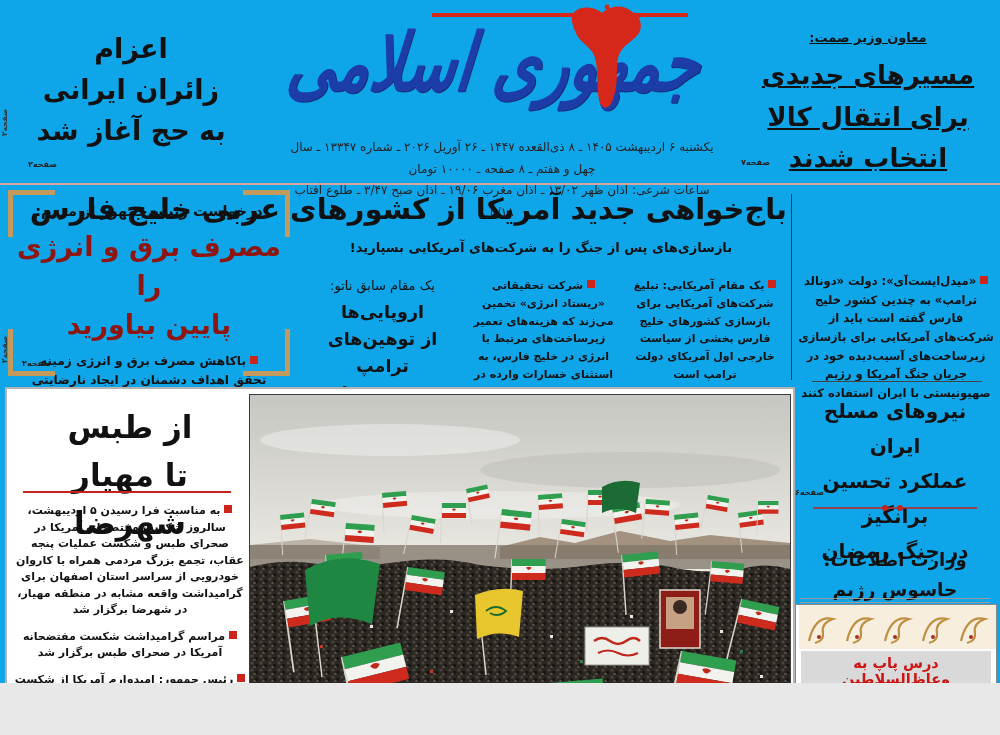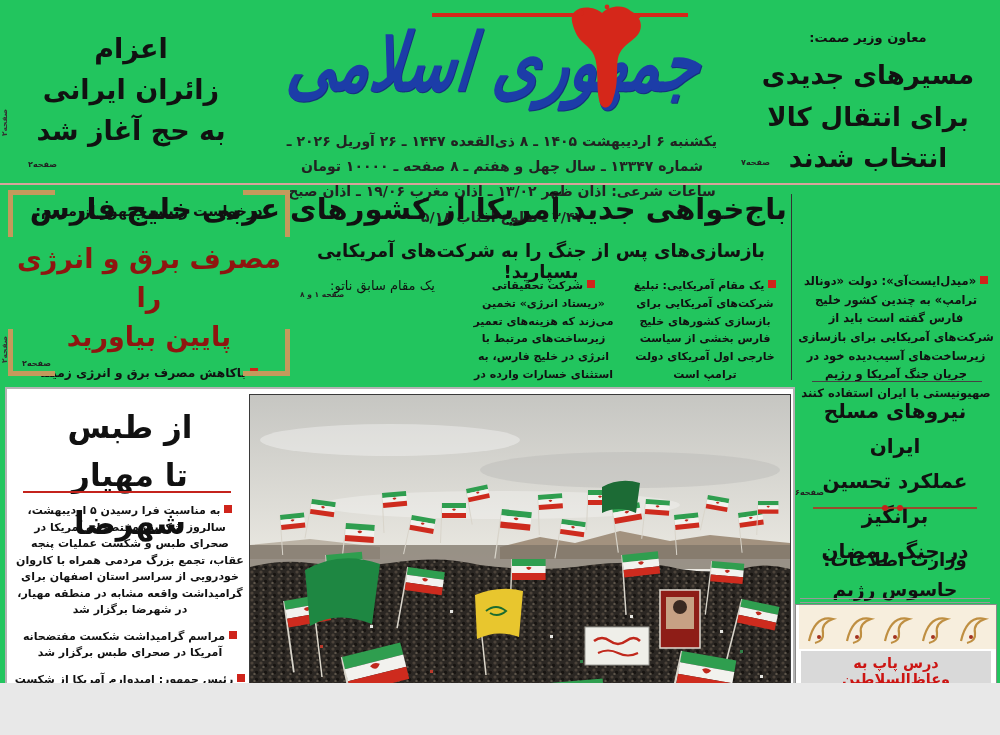--- a/index.html
+++ b/index.html
@@ -1,49 +1,49 @@
 <!DOCTYPE html>
 <html lang="fa"><head>
 <meta charset="utf-8">
 <style>
   html,body{margin:0;padding:0;background:#e8e8e8;}
-  .page{position:relative;width:1000px;height:683px;margin:0 auto;background:#22c55e;
+  .page{position:relative;width:1000px;height:683px;margin:0 auto;background:#0ea5e9;
         font-family:"DejaVu Sans",sans-serif;direction:rtl;color:#111;overflow:hidden;}
   .abs{position:absolute;}
   .ctr{text-align:center;}
   .pref{font-size:8px;font-weight:bold;color:#222;}
   .marker{display:inline-block;width:8px;height:8px;background:#cf241b;margin-left:4px;vertical-align:1px;}
   
   .tl-story{left:12px;top:28px;width:238px;font-size:27px;font-weight:bold;line-height:1.52;}
-  .tr-story{right:6px;top:30px;width:252px;}
+  .tr-story{right:6px;top:30px;width:252px;text-decoration:underline;}
   .tr-kicker{font-size:13px;font-weight:bold;margin-bottom:10px;}
   .tr-head{font-size:26px;font-weight:bold;line-height:1.6;}
   .edge-label{left:-9px;font-size:7.5px;font-weight:bold;color:#333;transform:rotate(-90deg);}
   .mast-line{left:432px;top:13px;width:256px;height:4px;background:#d5271a;z-index:1;}
   .mast-title{left:288px;top:16px;width:424px;z-index:2;font-size:60px;font-weight:bold;font-style:italic;
               color:#1c3da8;white-space:nowrap;letter-spacing:-2px;
               transform:scaleY(1.32) skewX(-9deg);transform-origin:center top;text-shadow:1px 1px 0 #16307e;}
   .mast-drop{left:560px;top:4px;z-index:3;}
-  .mast-date{left:282px;top:129px;width:440px;font-size:14px;font-weight:bold;color:#222;line-height:1.8;}
+  .mast-date{left:282px;top:137px;width:440px;font-size:12px;font-weight:normal;color:#222;line-height:1.8;}
   .mast-pref{left:741px;top:158px;}
   .top-divider{left:0;top:183px;width:1000px;height:2px;background:#d8a49c;}
   
   .lead-box{left:8px;top:190px;width:282px;height:186px;}
   .crn{position:absolute;width:42px;height:42px;}
   .crn.tl{right:0;top:0;border-top:5px solid #c49a5c;border-right:5px solid #c49a5c;}
   .crn.tr{left:0;top:0;border-top:5px solid #c49a5c;border-left:5px solid #c49a5c;}
   .crn.bl{right:0;bottom:0;border-bottom:5px solid #c49a5c;border-right:5px solid #c49a5c;}
   .crn.br{left:0;bottom:0;border-bottom:5px solid #c49a5c;border-left:5px solid #c49a5c;}
   .lead-kicker{margin-top:13px;font-size:14.5px;font-weight:bold;}
-  .lead-head{margin-top:20px;font-size:27px;font-weight:bold;color:#8f1510;line-height:1.45;}
+  .lead-head{margin-top:8px;font-size:27px;font-weight:bold;color:#8f1510;line-height:1.45;}
   .lead-sum{margin:8px 20px 0;font-size:12.2px;font-weight:bold;line-height:1.55;}
   .lead-pref{position:absolute;right:auto;left:14px;bottom:8px;}
   
   .main-head{left:295px;top:192px;width:492px;font-size:29px;font-weight:bold;white-space:nowrap;letter-spacing:-0.5px;}
-  .main-sub{left:295px;top:240px;width:492px;font-size:18px;font-weight:bold;}
+  .main-sub{left:295px;top:240px;width:492px;font-size:13px;font-weight:bold;}
   .vrule{left:791px;top:194px;width:1px;height:186px;background:#333;}
   
   .col{font-size:11px;font-weight:bold;line-height:1.62;text-align:center;}
   .col-mee{left:798px;top:272px;width:196px;font-size:11.5px;}
   .col-us{left:622px;top:277px;width:166px;}
   .col-rystad{left:472px;top:277px;width:143px;}
   .col-nato{left:300px;top:278px;width:165px;}
   .nato-kicker{font-size:13px;font-weight:normal;margin-bottom:6px;}
   .nato-head{font-size:17.5px;font-weight:bold;line-height:1.55;}
   .nato-pref{position:absolute;left:0;bottom:0;font-size:7.5px;}
@@ -135,20 +135,25 @@
 
   <div class="abs col col-mee"><span class="marker"></span><span>«میدل‌ایست‌آی»: دولت «دونالد ترامپ» به چندین کشور خلیج فارس گفته است باید از شرکت‌های آمریکایی برای بازسازی زیرساخت‌های آسیب‌دیده خود در جریان جنگ آمریکا و رژیم صهیونیستی با ایران استفاده کنند</span></div>
   <div class="abs mee-line"></div>
 
   <div class="abs col col-us"><span class="marker"></span><span>یک مقام آمریکایی: تبلیغ شرکت‌های آمریکایی برای بازسازی کشورهای خلیج فارس بخشی از سیاست خارجی اول آمریکای دولت ترامپ است</span></div>
 
   <div class="abs col col-rystad"><span class="marker"></span><span>شرکت تحقیقاتی «ریستاد انرژی» تخمین می‌زند که هزینه‌های تعمیر زیرساخت‌های مرتبط با انرژی در خلیج فارس، به استثنای خسارات وارده در ایران، می‌تواند به ۳۹ میلیارد دلار برسد</span></div>
 
   <div class="abs col-nato ctr">
     <div class="nato-kicker">یک مقام سابق ناتو:</div>
+    <div class="nato-head">
+      <div>اروپایی‌ها</div>
+      <div>از توهین‌های ترامپ</div>
+      <div>خسته شده‌اند</div>
+    </div>
     <div class="pref nato-pref">صفحه ۱ و ۸</div>
   </div>
 
   <div class="abs big-box">
     <div class="tabas-title">
       <div>از طبس</div>
       <div>تا مهیار شهرضا</div>
     </div>
     <div class="tabas-line"></div>
     <div class="tabas-bullets">

